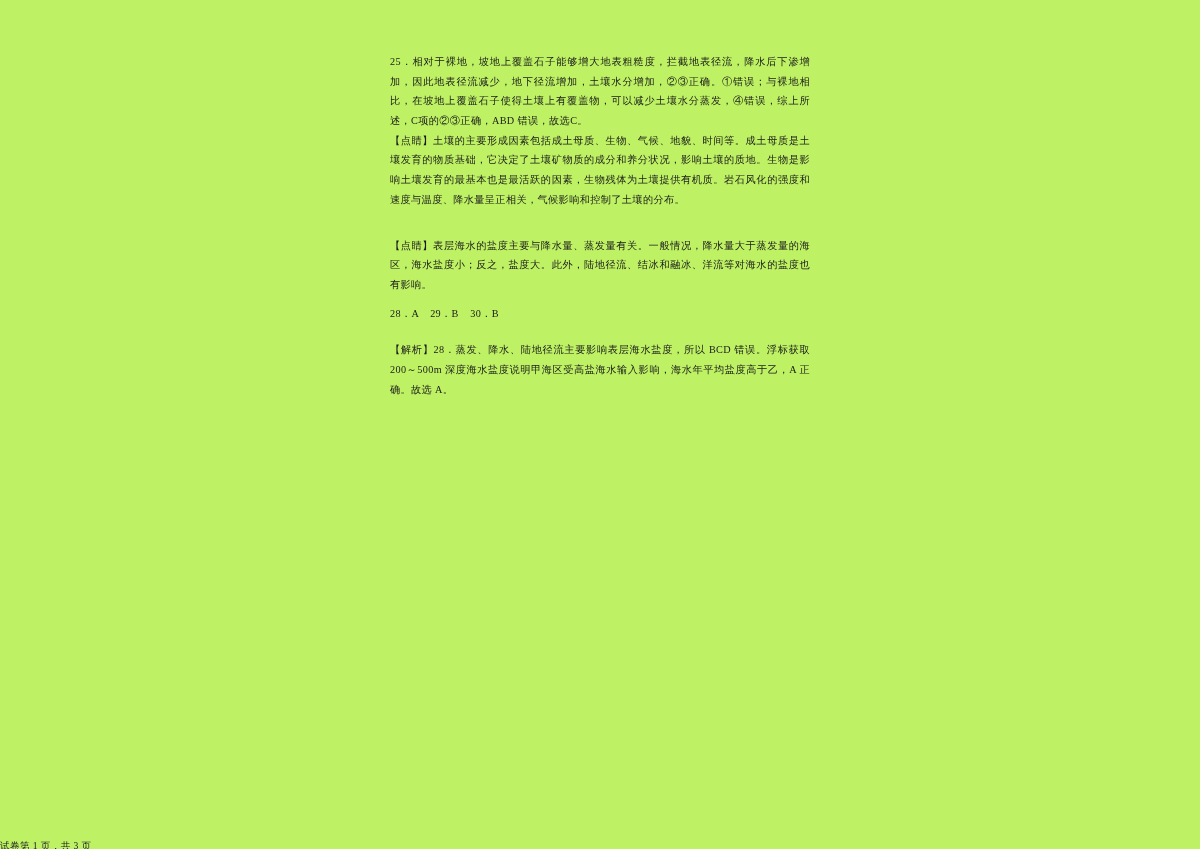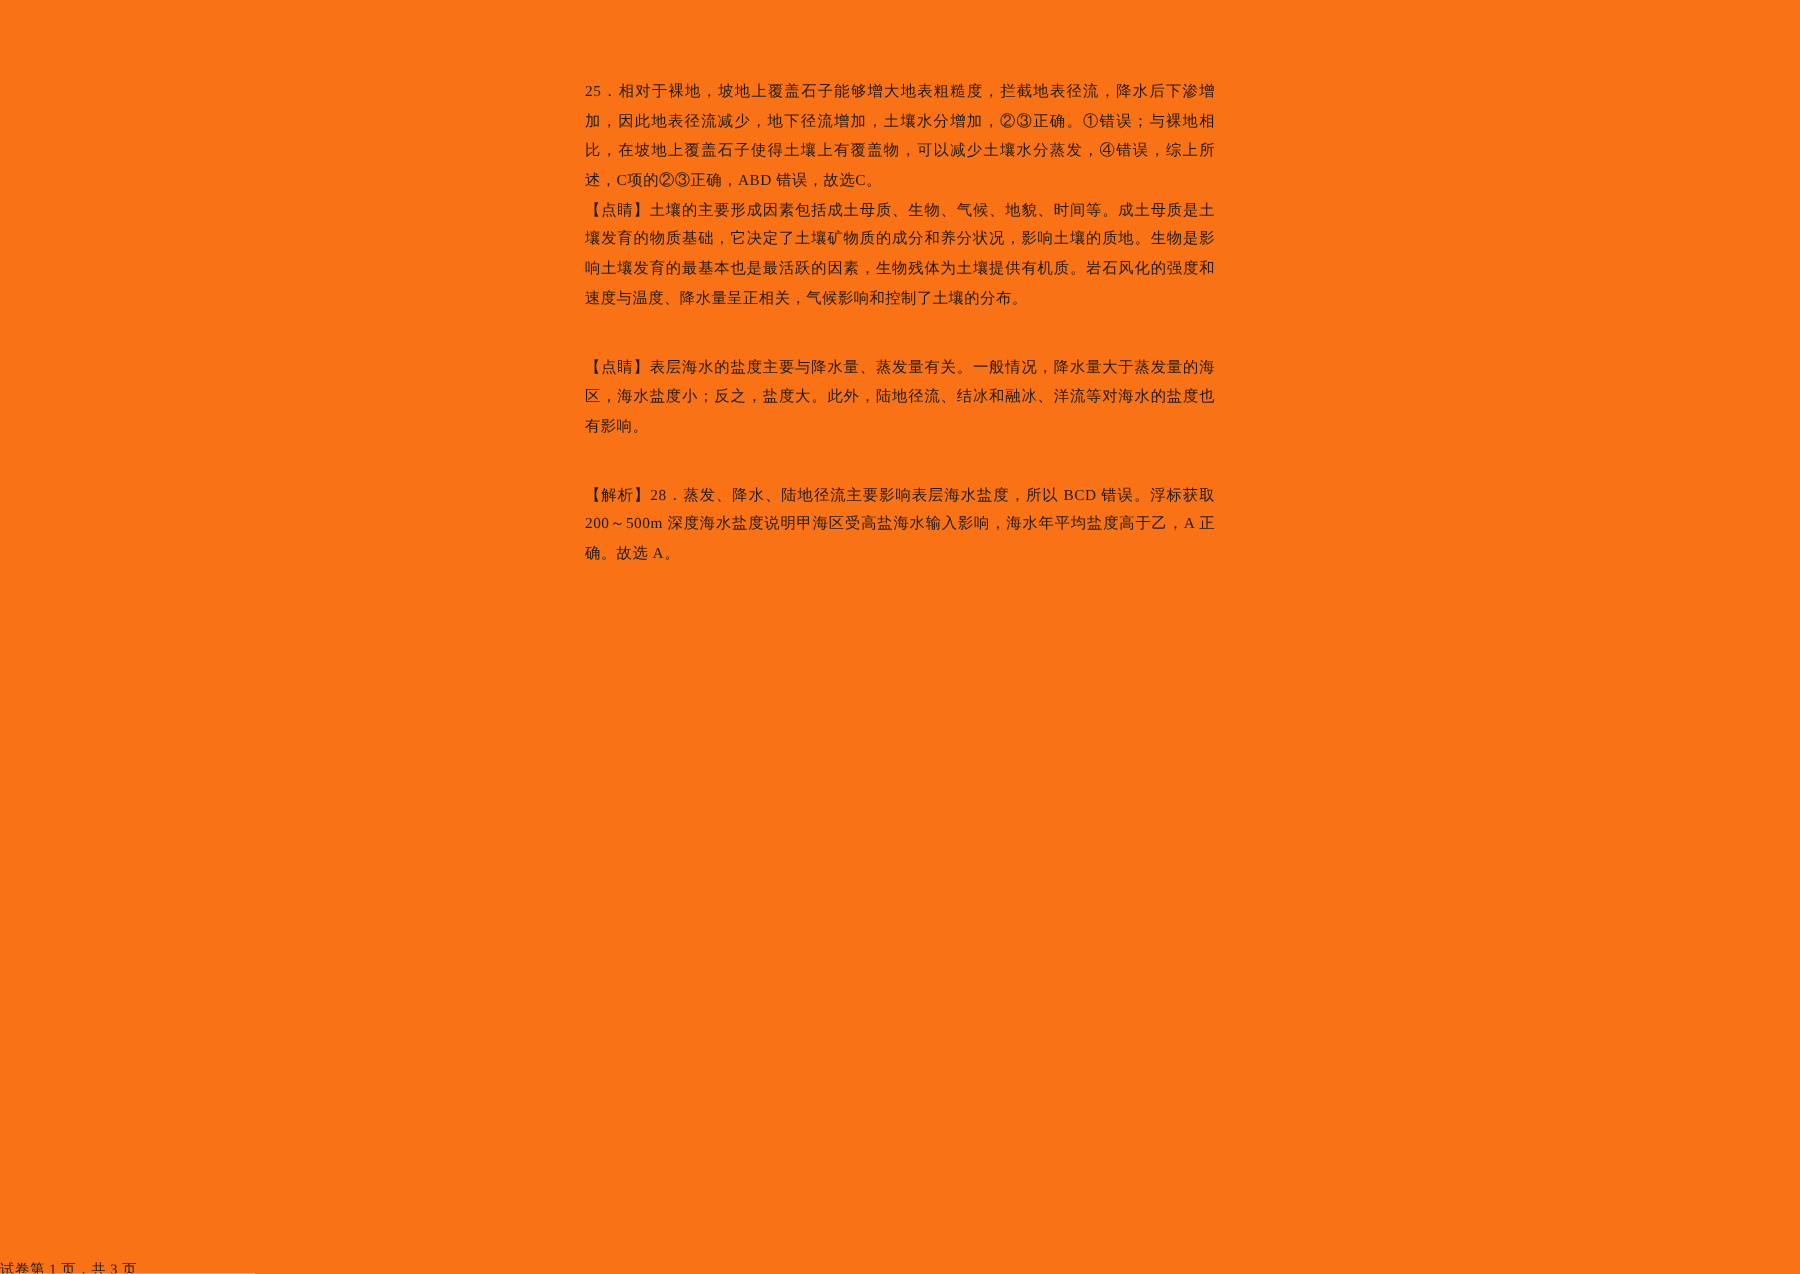--- a/index.html
+++ b/index.html
@@ -10,21 +10,21 @@
   body {
     width: 1200px;
     height: 849px;
     font-family: "Liberation Serif", "DejaVu Serif", serif;
     overflow: hidden;
   }
   .page {
     position: relative;
     width: 1200px;
     height: 849px;
-    background: #f97316;
+    background: #bef264;
     box-sizing: border-box;
   }
   .page-inner {
     position: absolute;
     left: 390px;
     top: 52px;
     width: 420px;
     height: 740px;
   }
   .para {
@@ -70,20 +70,21 @@
     <p class="para">【点睛】土壤的主要形成因素包括成土母质、生物、气候、地貌、时间等。成土母质是土壤发育的物质基础，它决定了土壤矿物质的成分和养分状况，影响土壤的质地。生物是影响土壤发育的最基本也是最活跃的因素，生物残体为土壤提供有机质。岩石风化的强度和速度与温度、降水量呈正相关，气候影响和控制了土壤的分布。</p>
 
     <div class="gap-sm"></div>
     <div class="gap-lg"></div>
 
 
 
     <p class="para">【点睛】表层海水的盐度主要与降水量、蒸发量有关。一般情况，降水量大于蒸发量的海区，海水盐度小；反之，盐度大。此外，陆地径流、结冰和融冰、洋流等对海水的盐度也有影响。</p>
 
     <div class="gap-sm"></div>
+    <p class="answer-line">28．A    29．B    30．B</p>
     <div class="gap-lg"></div>
 
     <p class="para">【解析】28．蒸发、降水、陆地径流主要影响表层海水盐度，所以 BCD 错误。浮标获取200～500m 深度海水盐度说明甲海区受高盐海水输入影响，海水年平均盐度高于乙，A 正确。故选 A。</p>
 
 
   </div>
 
   <div class="footer">试卷第 1 页，共 3 页</div>
 </div>
 

